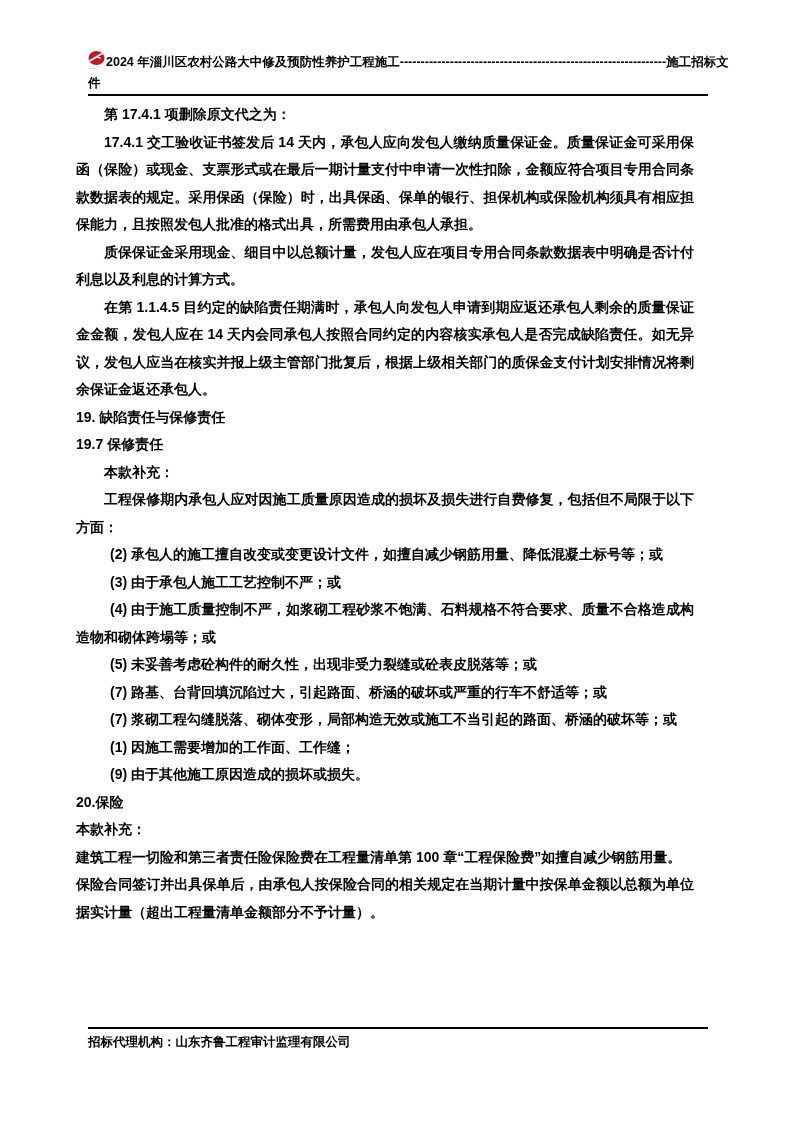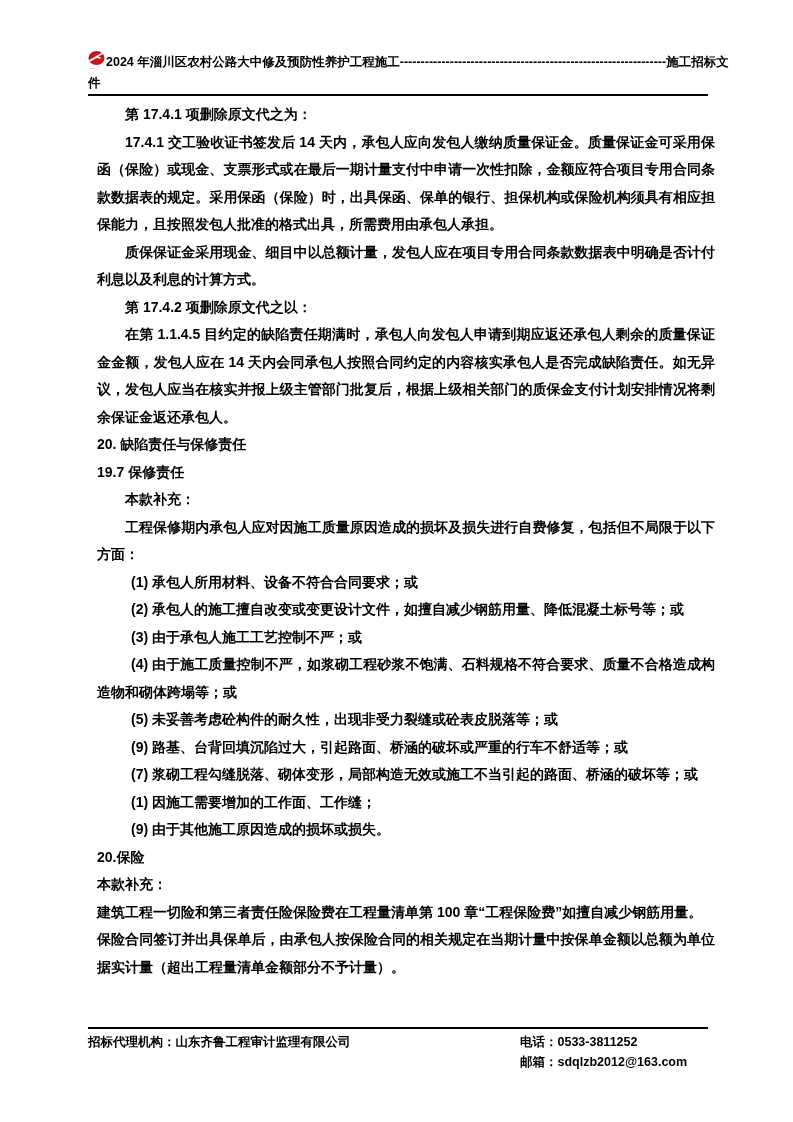--- a/index.html
+++ b/index.html
@@ -34,21 +34,21 @@
     position: absolute;
     left: 88px;
     top: 94px;
     width: 620px;
     height: 2px;
     background: #000000;
   }
   
   .content {
     position: absolute;
-    left: 97px;
+    left: 76px;
     top: 101px;
     width: 618px;
     font-size: 14px;
     line-height: 27.5px;
     text-align: justify;
   }
   .content p { margin: 0; }
   .p-indent  { text-indent: 28px; }
   .p-list    { text-indent: 34px; }
   .p-block   { margin-left: 30px; }
@@ -94,51 +94,41 @@
       </span><span>2024 年淄川区农村公路大中修及预防性养护工程施工----------------------------------------------------------------施工招标文</span>
     </div>
     <div class="header-line">件</div>
   </div>
   <div class="header-rule"></div>
 
   <div class="content">
     <p class="p-indent">第 17.4.1 项删除原文代之为：</p>
     <p class="p-indent">17.4.1 交工验收证书签发后 14 天内，承包人应向发包人缴纳质量保证金。质量保证金可采用保函（保险）或现金、支票形式或在最后一期计量支付中申请一次性扣除，金额应符合项目专用合同条款数据表的规定。采用保函（保险）时，出具保函、保单的银行、担保机构或保险机构须具有相应担保能力，且按照发包人批准的格式出具，所需费用由承包人承担。</p>
     <p class="p-indent">质保保证金采用现金、细目中以总额计量，发包人应在项目专用合同条款数据表中明确是否计付利息以及利息的计算方式。</p>
-    <p class="p-indent">第 17.4.2 项删除原文代之以：</p>
     <p class="p-indent">在第 1.1.4.5 目约定的缺陷责任期满时，承包人向发包人申请到期应返还承包人剩余的质量保证金金额，发包人应在 14 天内会同承包人按照合同约定的内容核实承包人是否完成缺陷责任。如无异议，发包人应当在核实并报上级主管部门批复后，根据上级相关部门的质保金支付计划安排情况将剩余保证金返还承包人。</p>
-    <p class="p-heading">20. 缺陷责任与保修责任</p>
+    <p class="p-heading">19. 缺陷责任与保修责任</p>
     <p class="p-heading">19.7 保修责任</p>
     <p class="p-indent">本款补充：</p>
     <p class="p-indent">工程保修期内承包人应对因施工质量原因造成的损坏及损失进行自费修复，包括但不局限于以下方面：</p>
-    <p class="p-list">(1) 承包人所用材料、设备不符合合同要求；或</p>
     <p class="p-list">(2) 承包人的施工擅自改变或变更设计文件，如擅自减少钢筋用量、降低混凝土标号等；或</p>
     <p class="p-list">(3) 由于承包人施工工艺控制不严；或</p>
     <p class="p-list">(4) 由于施工质量控制不严，如浆砌工程砂浆不饱满、石料规格不符合要求、质量不合格造成构造物和砌体跨塌等；或</p>
     <p class="p-list">(5) 未妥善考虑砼构件的耐久性，出现非受力裂缝或砼表皮脱落等；或</p>
-    <p class="p-list">(9) 路基、台背回填沉陷过大，引起路面、桥涵的破坏或严重的行车不舒适等；或</p>
+    <p class="p-list">(7) 路基、台背回填沉陷过大，引起路面、桥涵的破坏或严重的行车不舒适等；或</p>
     <p class="p-list">(7) 浆砌工程勾缝脱落、砌体变形，局部构造无效或施工不当引起的路面、桥涵的破坏等；或</p>
     <p class="p-list">(1) 因施工需要增加的工作面、工作缝；</p>
     <p class="p-list">(9) 由于其他施工原因造成的损坏或损失。</p>
     <p class="p-heading">20.保险</p>
     <p class="p-plain">本款补充：</p>
     <p class="p-block">建筑工程一切险和第三者责任险保险费在工程量清单第 100 章“工程保险费”如擅自减少钢筋用量。</p>
     <p class="p-block">保险合同签订并出具保单后，由承包人按保险合同的相关规定在当期计量中按保单金额以总额为单位据实计量（超出工程量清单金额部分不予计量）。</p>
   </div>
 
   <div class="footer-rule"></div>
   <div class="footer">
     <div class="footer-left">
       <div class="footer-line">
         <span>招标代理机构：</span><span>山东齐鲁工程审计监理有限公司</span>
       </div>
     </div>
-    <div class="footer-right">
-      <div class="footer-line">
-        <span>电话：</span><span>0533-3811252</span>
-      </div>
-      <div class="footer-line">
-        <span>邮箱：</span><span>sdqlzb2012@163.com</span>
-      </div>
-    </div>
   </div>
 
 </div>
 
 </body></html>

